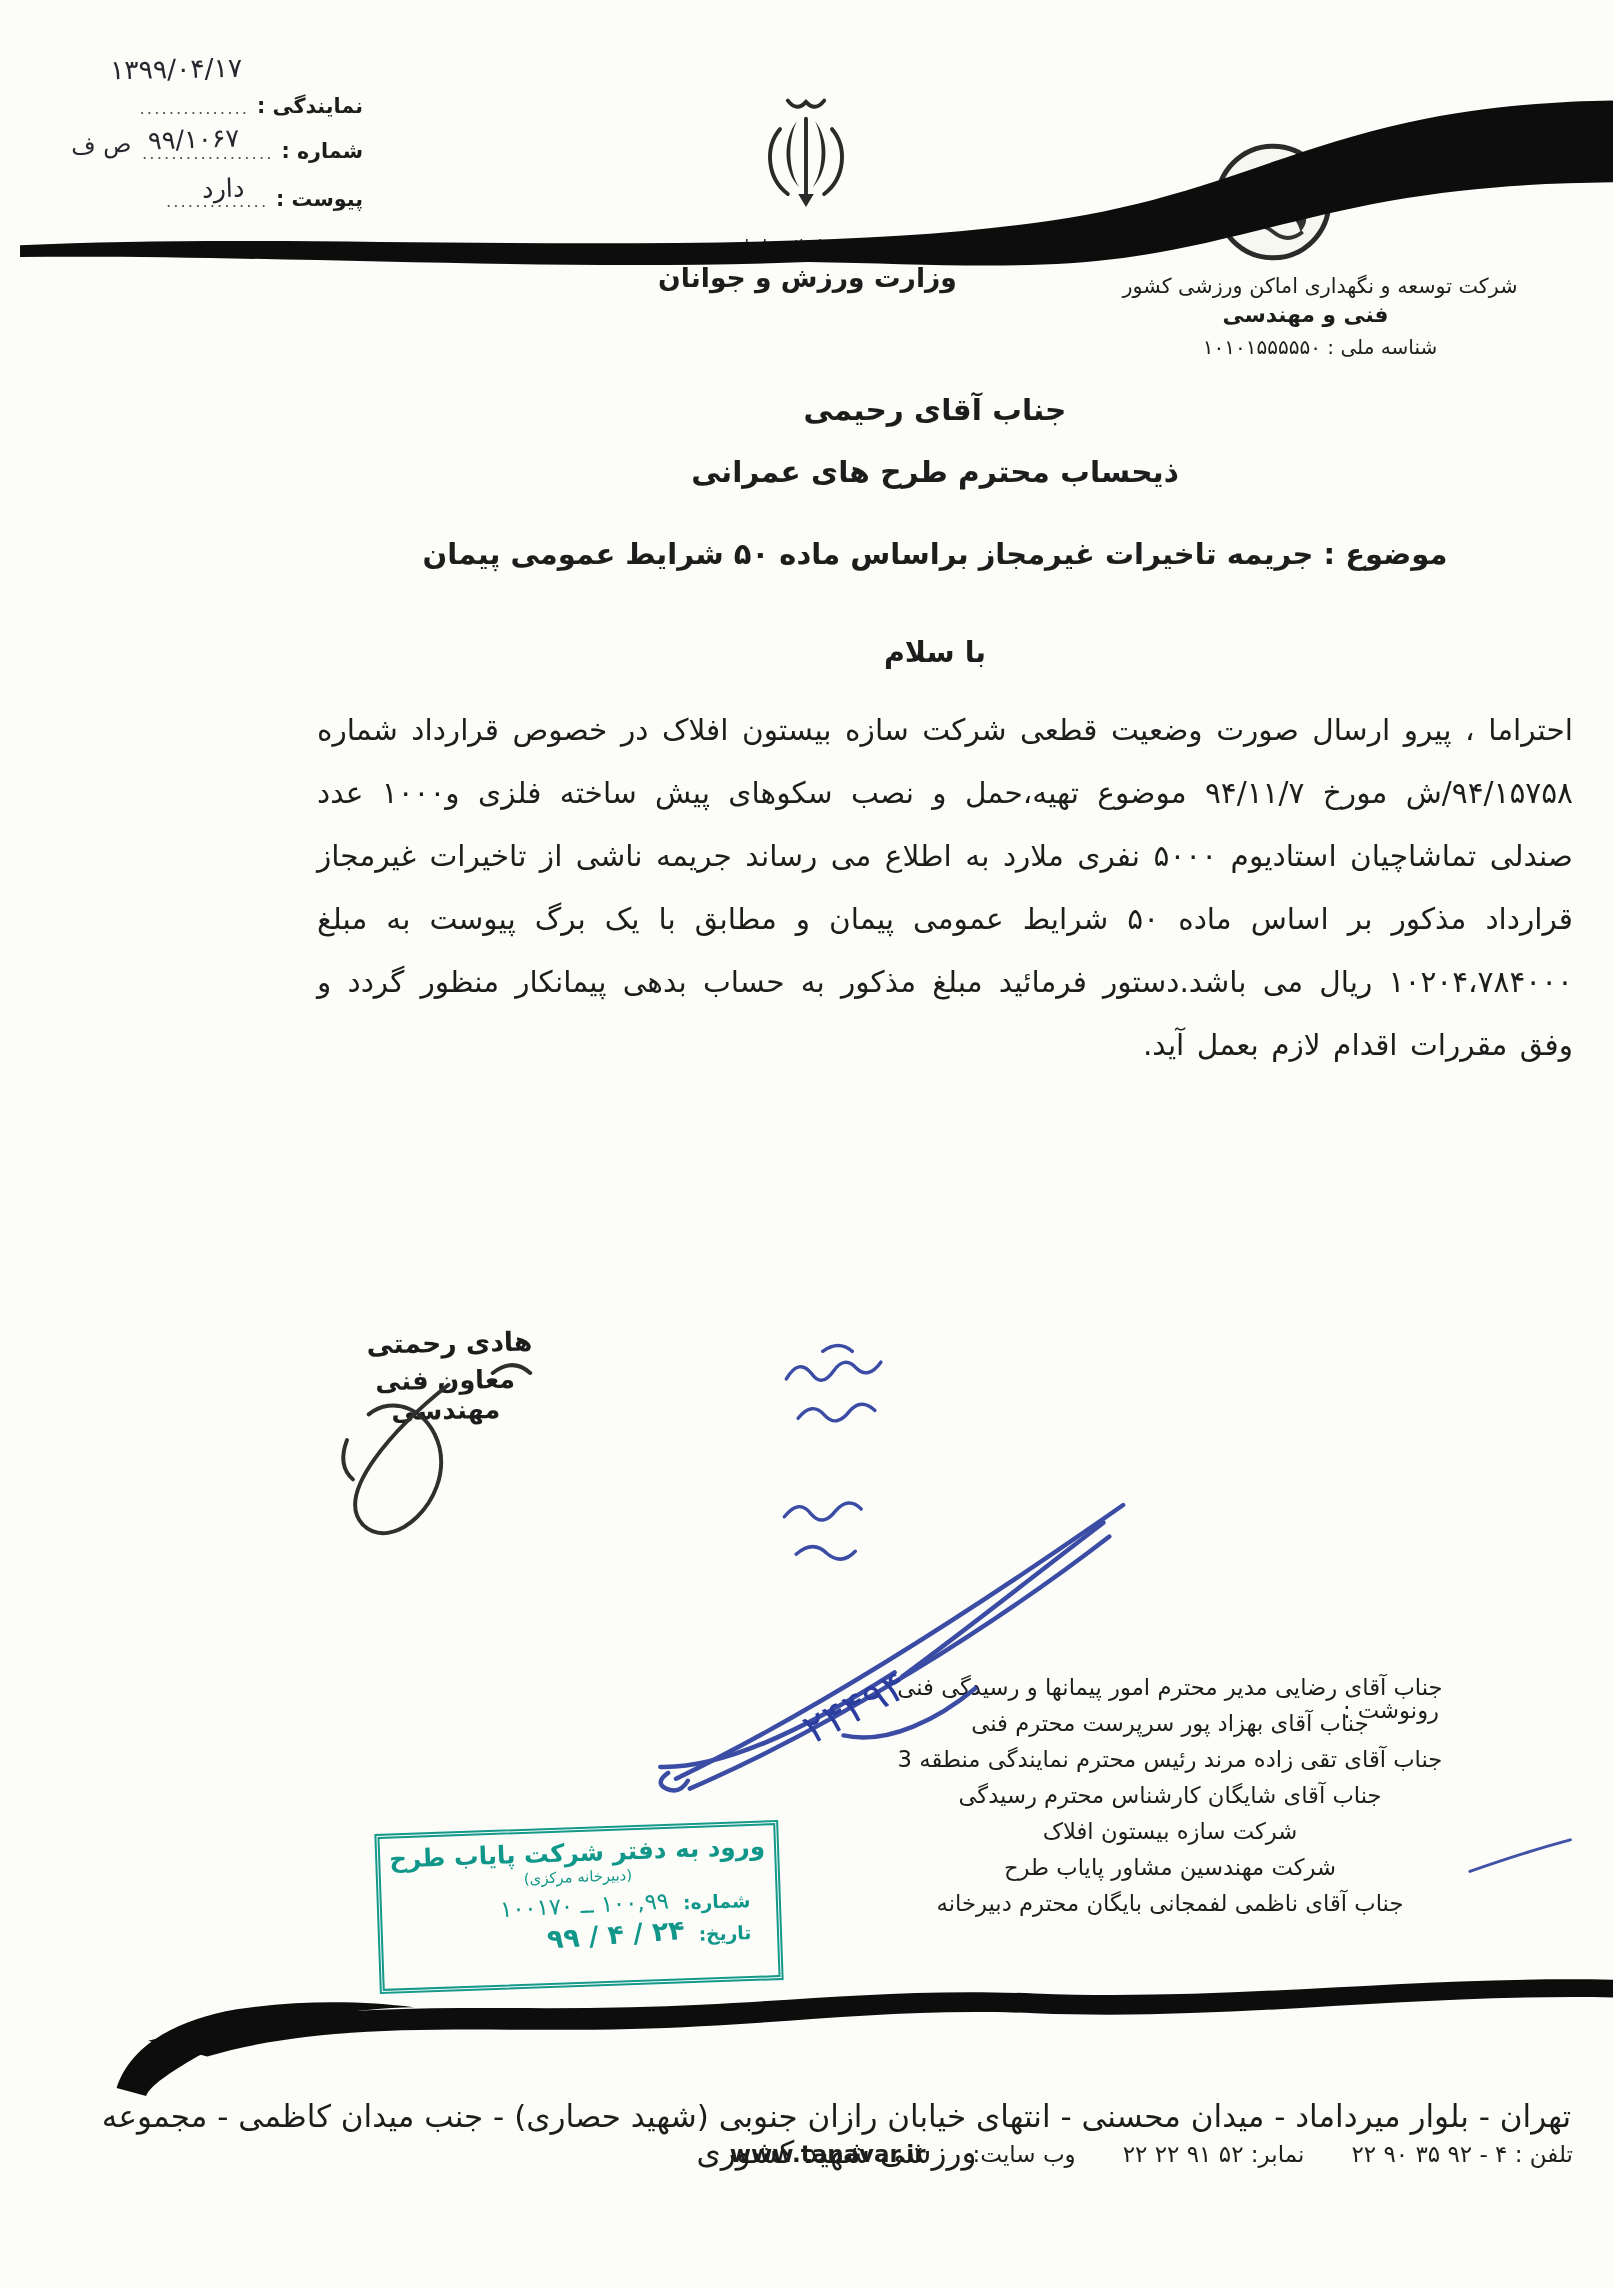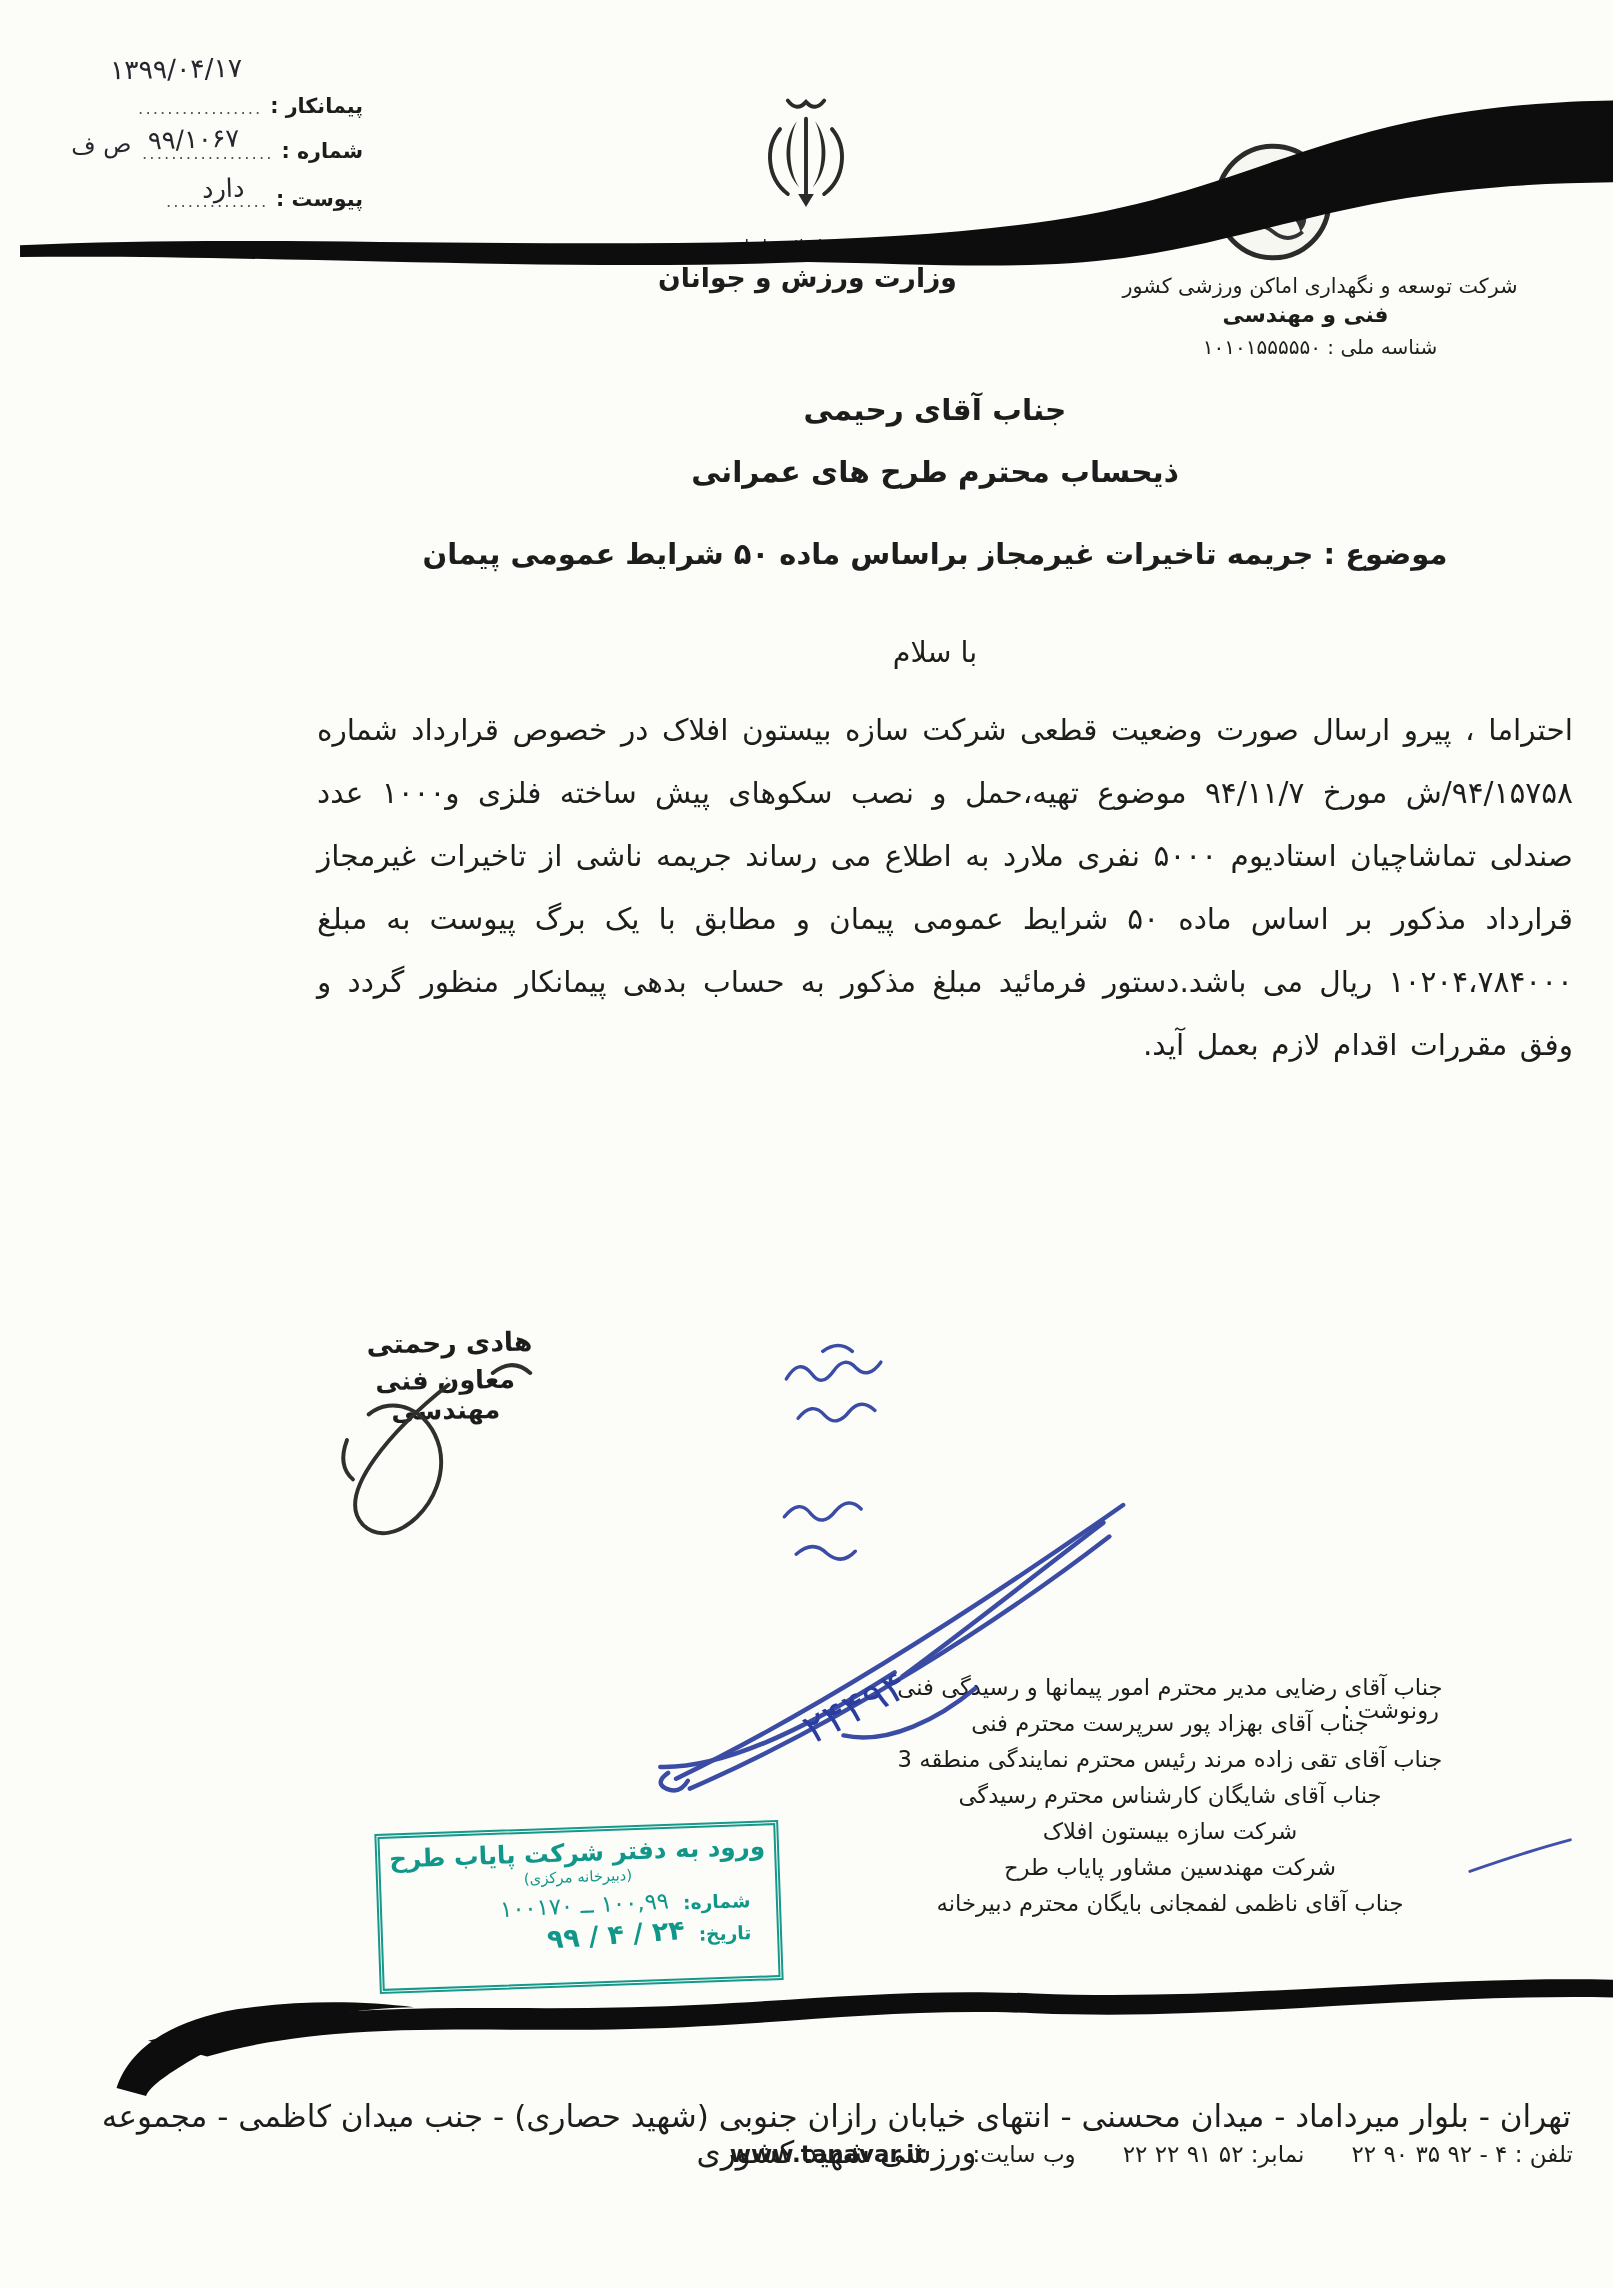--- a/index.html
+++ b/index.html
@@ -21,21 +21,21 @@
   .footer-line{display:flex;direction:rtl;justify-content:flex-start;gap:47px;white-space:nowrap;}
 </style>
 </head>
 <body>
 
 <div class="page">
 
   <div class="abs hand" style="left:110px;top:53px;font-size:26.6px;transform:rotate(-1deg);">۱۳۹۹/۰۴/۱۷</div>
 
   <div class="abs meta-row" style="left:138px;top:94px;width:225px;">
-    <span class="meta-label">پیمانکار :</span>
+    <span class="meta-label">نمایندگی :</span>
     <span class="dots">..................</span>
   </div>
 
   <div class="abs hand" style="left:148px;top:124px;font-size:25.6px;transform:rotate(-2deg);">۹۹/۱۰۶۷</div>
   <div class="abs hand" style="left:71px;top:131px;font-size:23.6px;transform:rotate(-3deg);">ص ف</div>
 
   <div class="abs meta-row" style="left:138px;top:139px;width:225px;">
     <span class="meta-label">شماره :</span>
     <span class="dots">..................</span>
   </div>
@@ -70,21 +70,21 @@
   <div class="abs right" style="left:1064px;top:274px;width:512px;font-size:20.7px;">شرکت توسعه و نگهداری اماکن ورزشی کشور</div>
   <div class="abs right bold" style="left:1064px;top:302px;width:483px;font-size:21.7px;">فنی و مهندسی</div>
   <div class="abs right" style="left:1064px;top:335px;width:512px;font-size:20px;">
     <span>شناسه ملی :</span>
     <span>۱۰۱۰۱۵۵۵۵۵۰</span>
   </div>
 
   <div class="abs right bold" style="left:296px;top:393px;width:1278px;font-size:29.6px;">جناب آقای رحیمی</div>
   <div class="abs right bold" style="left:296px;top:455px;width:1278px;font-size:29.6px;">ذیحساب محترم طرح های عمرانی</div>
   <div class="abs right bold" style="left:296px;top:537px;width:1278px;font-size:29px;">موضوع : جریمه تاخیرات غیرمجاز براساس ماده ۵۰ شرایط عمومی پیمان</div>
-  <div class="abs right" style="left:296px;top:635px;width:1278px;font-size:28.6px;">با سلام</div>
+  <div class="abs right" style="left:296px;top:635px;width:1278px;font-size:28.6px;font-weight:bold;">با سلام</div>
   <div class="abs body-par" style="left:317px;top:699px;width:1256px;">احتراما ، پیرو ارسال صورت وضعیت قطعی شرکت سازه بیستون افلاک در خصوص قرارداد شماره ۹۴/۱۵۷۵۸/ش  مورخ  ۹۴/۱۱/۷  موضوع تهیه،حمل و نصب سکوهای پیش ساخته فلزی و۱۰۰۰ عدد صندلی تماشاچیان استادیوم ۵۰۰۰ نفری ملارد به اطلاع می رساند جریمه ناشی از تاخیرات غیرمجاز قرارداد مذکور بر اساس ماده ۵۰ شرایط عمومی پیمان و مطابق با یک برگ پیوست به مبلغ ۱۰۲۰۴،۷۸۴۰۰۰ ریال می باشد.دستور فرمائید مبلغ مذکور به حساب بدهی پیمانکار منظور گردد و وفق مقررات  اقدام لازم بعمل آید.</div>
 
   <div class="abs center bold" style="left:366px;top:1327px;width:167px;font-size:26.6px;transform:rotate(-1deg);">هادی رحمتی</div>
   <div class="abs center bold" style="left:347px;top:1365px;width:197px;font-size:25.6px;transform:rotate(-1deg);">معاون فنی مهندسی</div>
 
   <div class="abs" style="left:800px;top:1683px;font-size:41px;color:#2b3e9f;transform:rotate(-27deg);">۲۴۴۹۴</div>
 
   <div class="abs right" style="left:1290px;top:1697px;width:202px;font-size:22.7px;">رونوشت :</div>
   <div class="abs right" style="left:772px;top:1669px;width:796px;">
     <div class="cc-item">جناب آقای رضایی مدیر محترم امور پیمانها و رسیدگی فنی</div>

